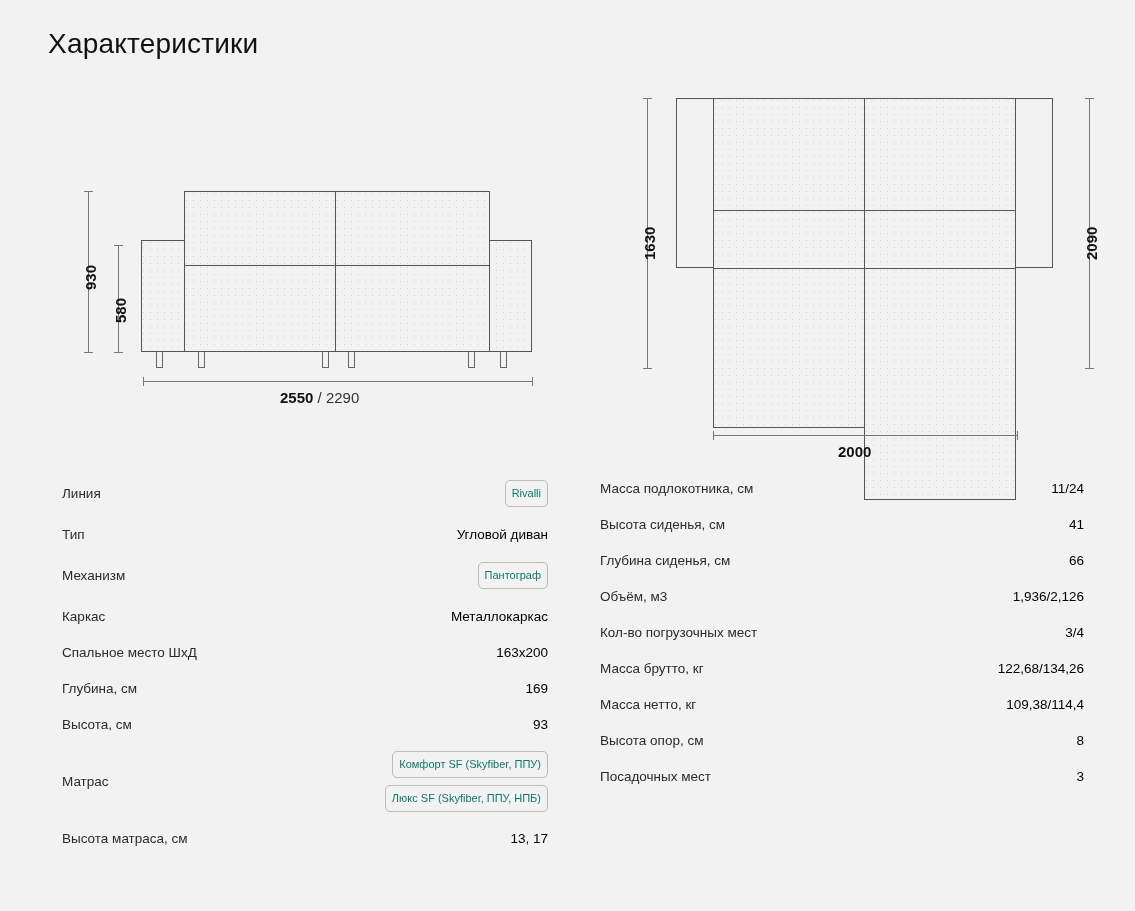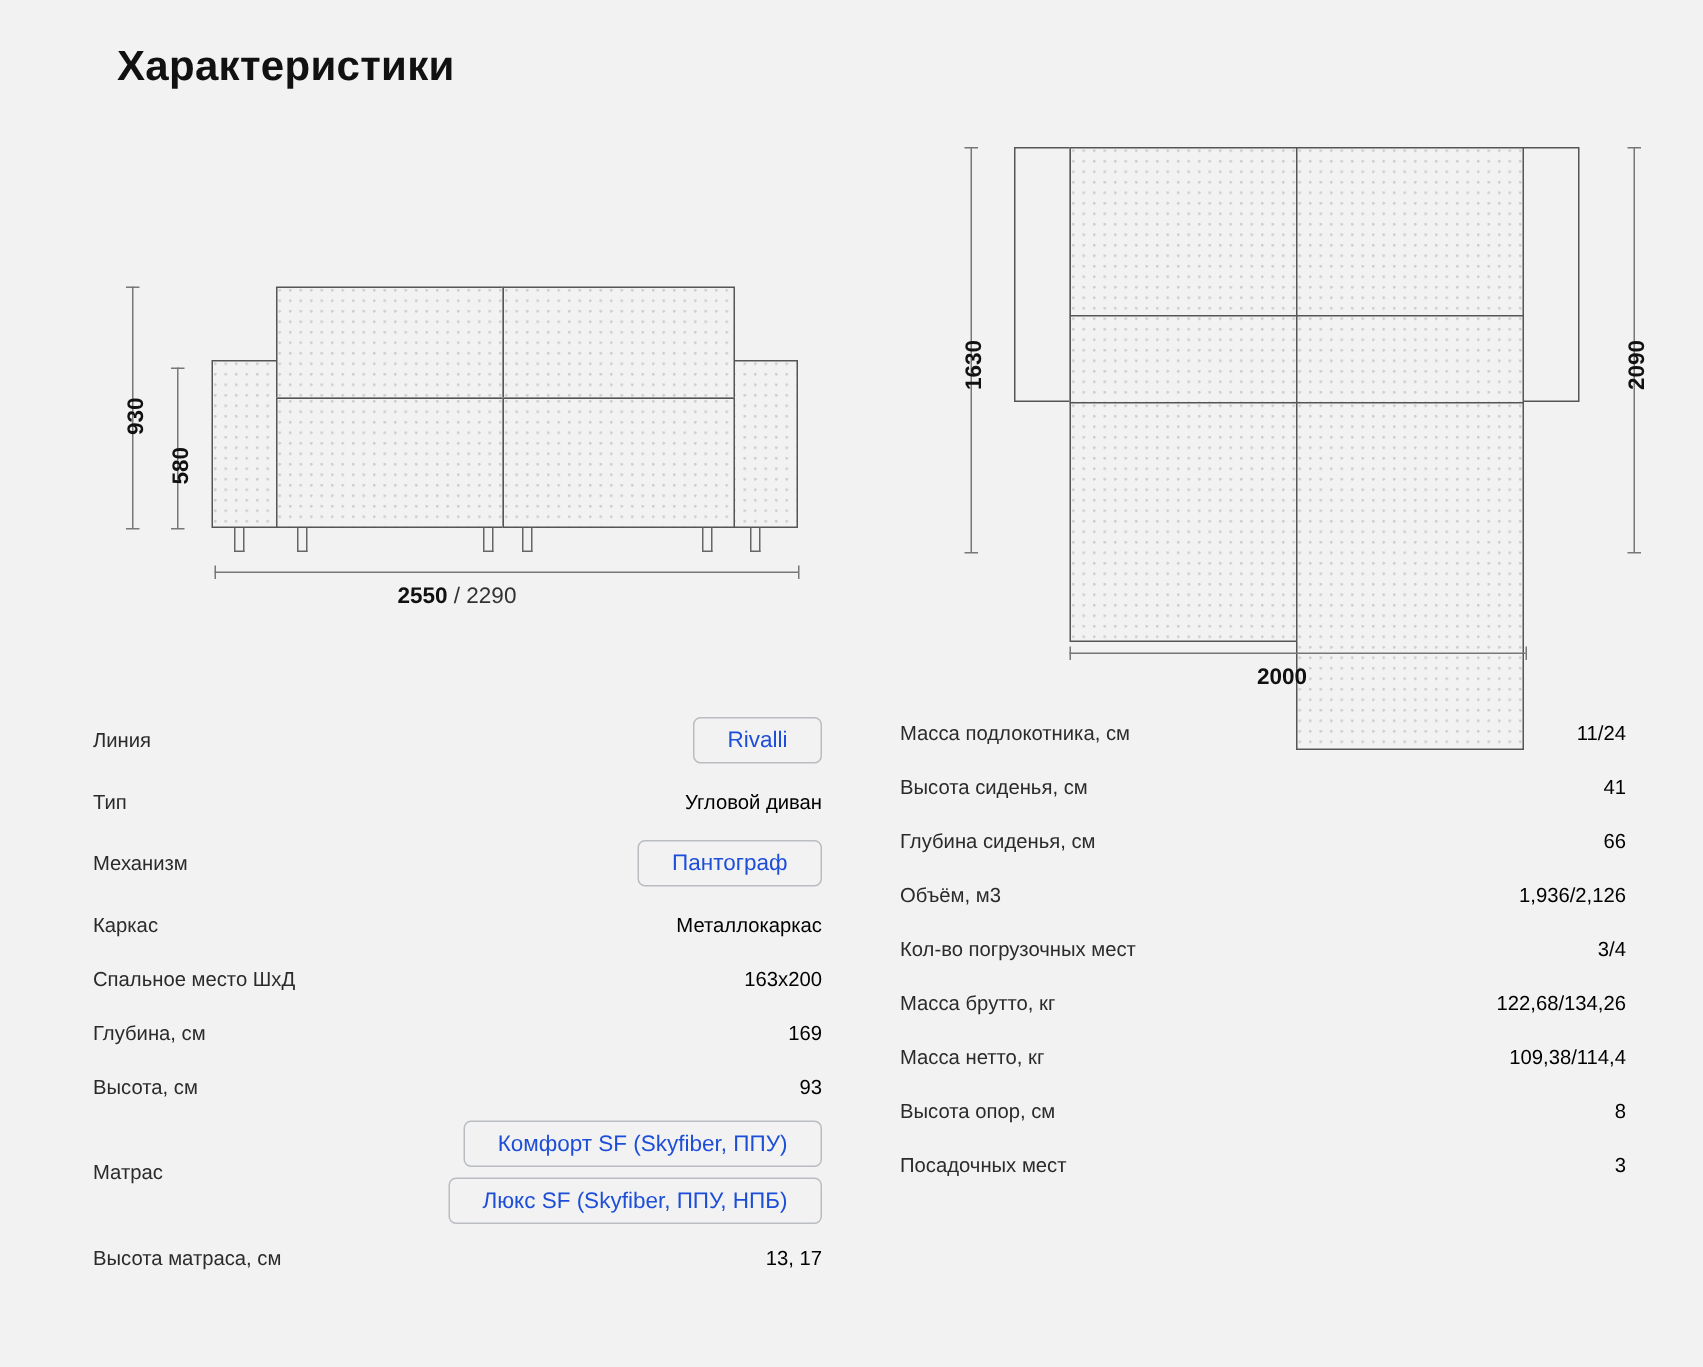--- a/index.html
+++ b/index.html
@@ -11,24 +11,24 @@
   }
   .page {
     position: relative;
     width: 1135px;
     height: 911px;
     background: #f2f2f2;
     overflow: hidden;
   }
   .title {
     position: absolute;
-    left: 78px;
+    left: 48px;
     top: 28px;
     font-size: 28px;
-    font-weight: bold;
+    font-weight: normal;
     letter-spacing: 0.2px;
     color: #111;
   }
 
   
   .drawing { position: absolute; }
 
   .front-drawing { left: 60px; top: 90px; width: 500px; height: 330px; }
   .top-drawing  { left: 600px; top: 80px; width: 520px; height: 370px; }
 
@@ -109,23 +109,23 @@
   .spec-value {
     color: #000000;
     font-size: 13.5px;
     text-align: right;
     flex: 0 0 auto;
   }
   .chip {
     display: inline-block;
     border: 1px solid #b9bcc0;
     border-radius: 5px;
-    padding: 7px 22px;
-    font-size: 15px;
-    color: #1d4ed8;
+    padding: 7px 6px;
+    font-size: 11px;
+    color: #0f766e;
     background: #f2f2f2;
     white-space: nowrap;
     line-height: 1;
   }
   .chips-stack { display: flex; flex-direction: column; align-items: flex-end; gap: 7px; }
   .row-tall { min-height: 46px; gap: 40px; }
 </style>
 </head>
 <body>
 
@@ -160,21 +160,21 @@
     <div class="leg" style="left:96px; top:262px;"></div>
     <div class="leg" style="left:138px; top:262px;"></div>
     <div class="leg" style="left:262px; top:262px;"></div>
     <div class="leg" style="left:288px; top:262px;"></div>
     <div class="leg" style="left:408px; top:262px;"></div>
     <div class="leg" style="left:440px; top:262px;"></div>
 
     <div class="dim-line-h" style="left:83px; top:291px; width:389px;"></div>
     <div class="tick-v" style="left:83px; top:287px;"></div>
     <div class="tick-v" style="left:472px; top:287px;"></div>
-    <div class="dim-label" style="left:205px; top:299px;">
+    <div class="dim-label" style="left:220px; top:299px;">
       <span>2550</span>
       <span class="thin">/</span>
       <span class="thin">2290</span>
     </div>
   </div>
 
   <div class="drawing top-drawing">
 
     <div class="dim-line-v" style="left:47px; top:18px; height:270px;"></div>
     <div class="tick-h" style="left:43px; top:18px;"></div>

